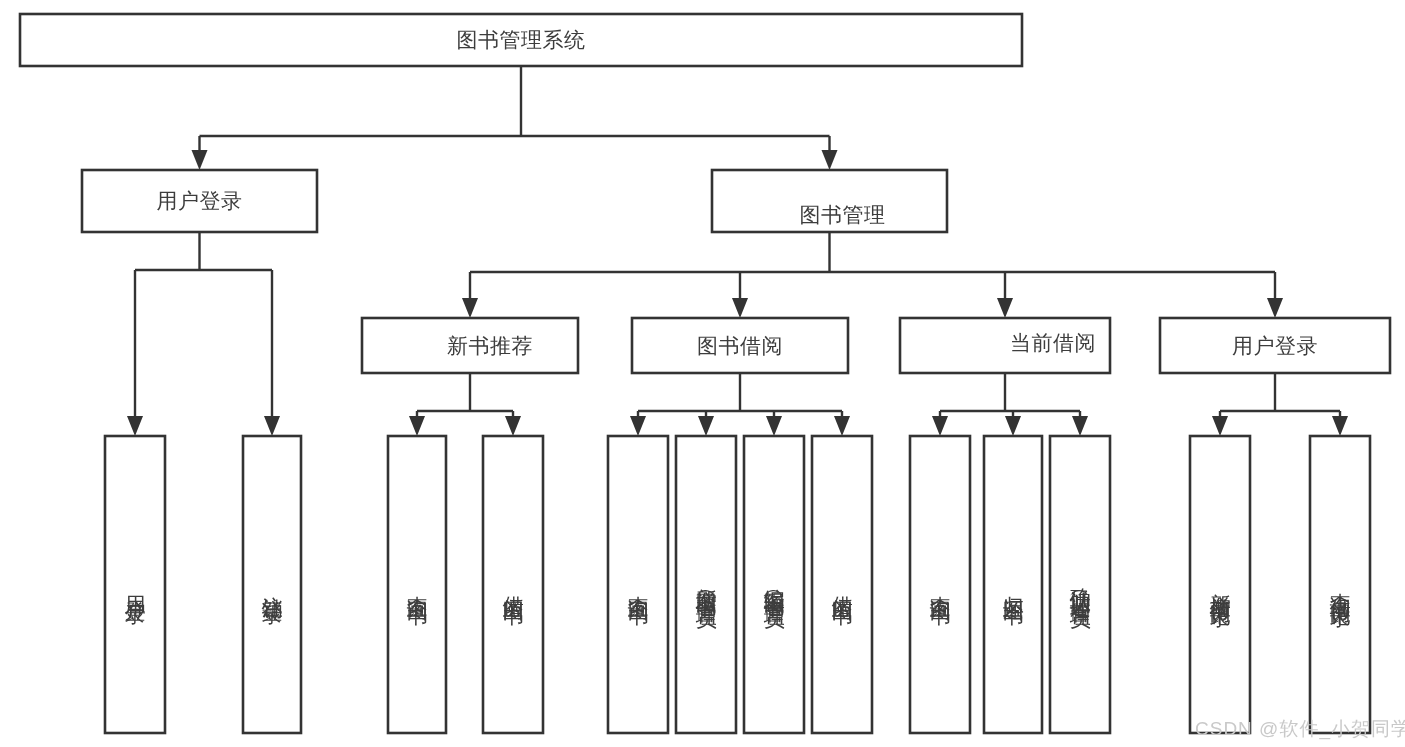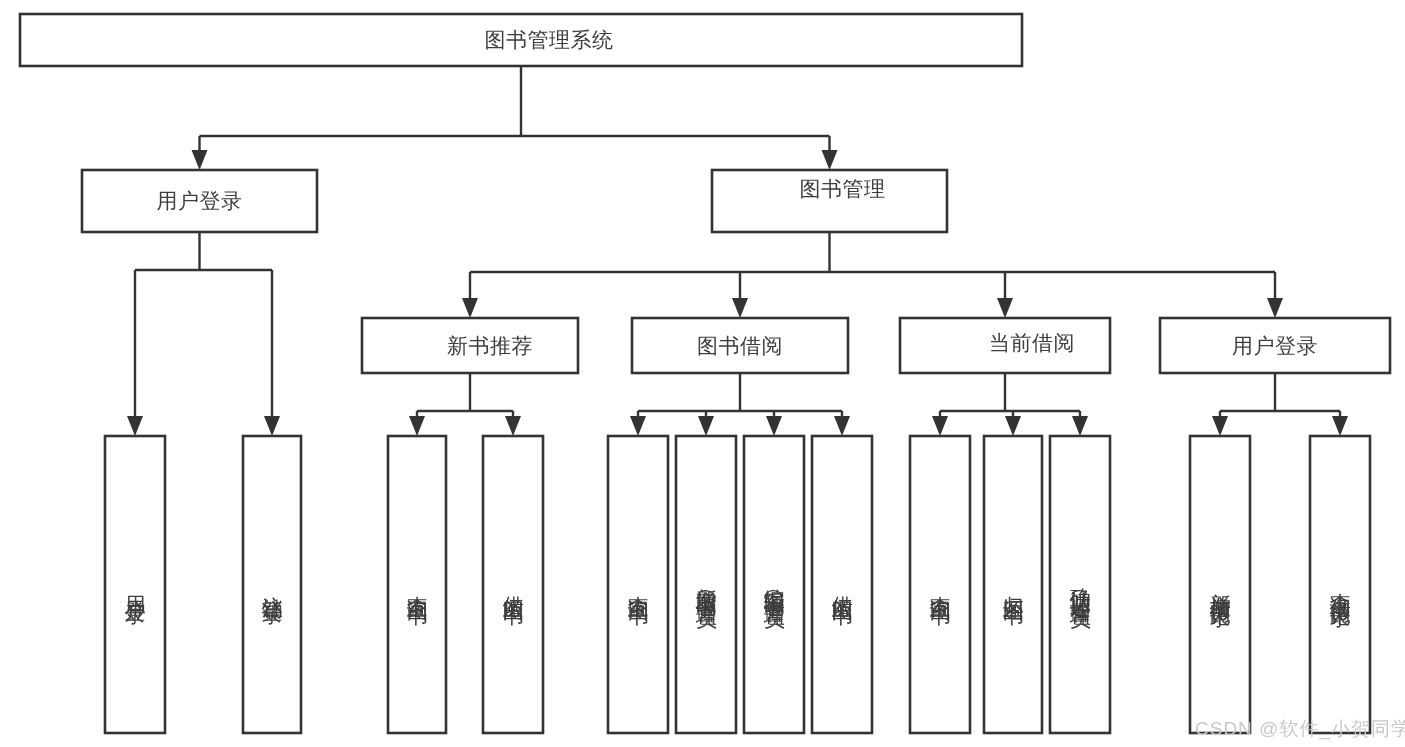--- a/index.html
+++ b/index.html
@@ -152,26 +152,26 @@
         <rect x="812" y="436" width="60" height="297" class="node-box"></rect>
         <rect x="910" y="436" width="60" height="297" class="node-box"></rect>
         <rect x="984" y="436" width="58" height="297" class="node-box"></rect>
         <rect x="1050" y="436" width="60" height="297" class="node-box"></rect>
         <rect x="1190" y="436" width="60" height="297" class="node-box"></rect>
         <rect x="1310" y="436" width="60" height="297" class="node-box"></rect>
       </g>
   </svg>
 
   <div id="labels-layer">
-      <div class="node-label horizontal" style="left: 20px; top: 14px; width: 1002px; height: 52px; margin-left: 28px;">图书管理系统</div>
+      <div class="node-label horizontal" style="left: 20px; top: 14px; width: 1002px; height: 52px;">图书管理系统</div>
       <div class="node-label horizontal" style="left: 82px; top: 170px; width: 235px; height: 62px;">用户登录</div>
-      <div class="node-label horizontal" style="left: 712px; top: 158px; width: 261px; height: 62px;">图书管理</div>
+      <div class="node-label horizontal" style="left: 712px; top: 184px; width: 261px; height: 62px;">图书管理</div>
       <div class="node-label horizontal" style="left: 362px; top: 318px; width: 216px; height: 55px; padding-left: 40px;">新书推荐</div>
       <div class="node-label horizontal" style="left: 632px; top: 318px; width: 216px; height: 55px; text-align: center;">图书借阅</div>
-      <div class="node-label horizontal" style="left: 927px; top: 318px; width: 210px; height: 49px;">当前借阅</div>
+      <div class="node-label horizontal" style="left: 948px; top: 318px; width: 210px; height: 49px;">当前借阅</div>
       <div class="node-label horizontal" style="left: 1160px; top: 318px; width: 230px; height: 55px;">用户登录</div>
       <div class="node-label vertical" style="left: 105px; top: 436px; width: 60px; height: 297px;">用户登录</div>
       <div class="node-label vertical" style="left: 243px; top: 436px; width: 58px; height: 297px;">注销登录</div>
       <div class="node-label vertical" style="left: 388px; top: 436px; width: 58px; height: 297px;">查询图书</div>
       <div class="node-label vertical" style="left: 483px; top: 436px; width: 60px; height: 297px;">借阅图书</div>
       <div class="node-label vertical" style="left: 608px; top: 436px; width: 60px; height: 297px;">查询图书</div>
       <div class="node-label vertical" style="left: 676px; top: 436px; width: 60px; height: 297px;">新增图书（管理员）</div>
       <div class="node-label vertical" style="left: 744px; top: 436px; width: 60px; height: 297px;">编辑图书（管理员）</div>
       <div class="node-label vertical" style="left: 812px; top: 436px; width: 60px; height: 297px;">借阅图书</div>
       <div class="node-label vertical" style="left: 910px; top: 436px; width: 60px; height: 297px;">查询图书</div>

